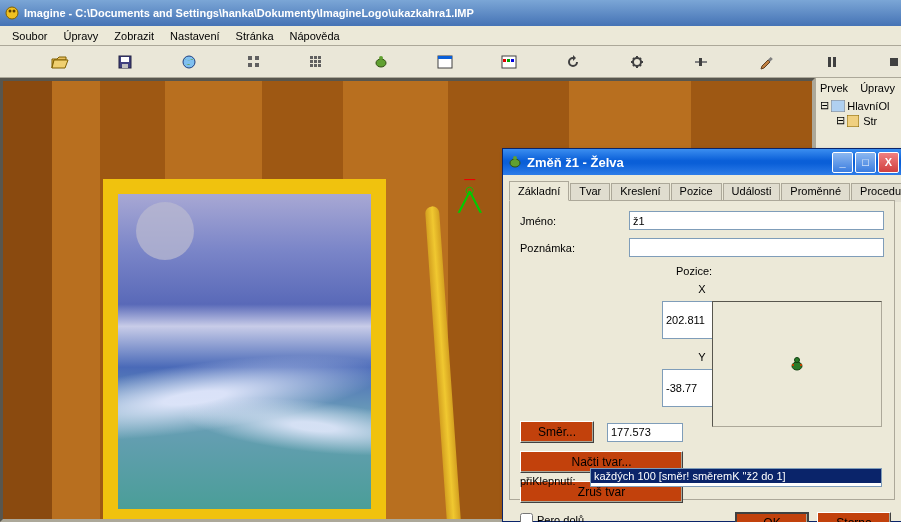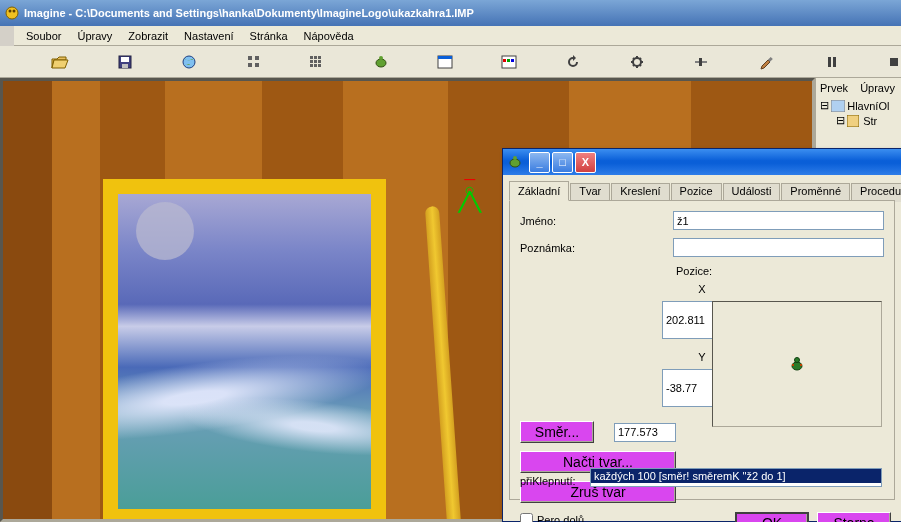--- a/index.html
+++ b/index.html
@@ -2,21 +2,21 @@
 <html><head>
 <meta charset="utf-8">
 <style>
 * { box-sizing: border-box; margin: 0; padding: 0; font-family: Tahoma, sans-serif; font-size: 11px; }
 body { background: #d4d0c8; width: 901px; height: 522px; overflow: hidden; position: relative; }
 
 .titlebar { height: 26px; background: linear-gradient(to bottom, #7ba6d6, #4573b5); display: flex; align-items: center; padding: 0 4px; }
 .titlebar .icon { width: 16px; height: 16px; margin-right: 4px; display: inline-flex; align-items: center; justify-content: center; }
 .titlebar .title { color: #fff; font-weight: bold; font-size: 11px; white-space: nowrap; }
 
-.menubar { height: 20px; background: #ece9d8; display: flex; align-items: center; padding: 4px 4px; border-bottom: 1px solid #aca899; margin-left: 14px; }
+.menubar { height: 20px; background: #ece9d8; display: flex; align-items: center; padding: 4px 4px; border-bottom: 1px solid #aca899; }
 .menubar .item { padding: 2px 8px; cursor: default; }
 
 .toolbar { height: 32px; background: #eae7d8; display: flex; align-items: center; padding: 0 6px; border-bottom: 1px solid #aca899; gap: 2px; }
 .toolbar .btn { width: 24px; height: 24px; display: inline-flex; align-items: center; justify-content: center; cursor: pointer; border: 1px solid transparent; margin-left: 44px; }
 .toolbar .sep { width: 8px; }
 
 .workspace { position: absolute; top: 78px; left: 0; right: 0; bottom: 0; display: flex; }
 .canvas-area { flex: 1; background: linear-gradient(90deg, #8a4a0f 0 6%, #b86f1f 6% 12%, #9e5813 12% 20%, #b86f1f 20% 32%, #9e5813 32% 42%, #b86f1f 42% 55%, #9e5813 55% 70%, #b86f1f 70% 85%, #9e5813 85% 100%);
   border: 3px inset #aca899; position: relative; overflow: hidden; }
 .picture-frame { position: absolute; left: 100px; top: 98px; width: 283px; height: 345px; background: #f0c20e; padding: 15px; }
@@ -44,30 +44,30 @@
 .dlg-title .winbtn.close { background: linear-gradient(#f08080, #d04040); border: 1px solid #fff; color: #fff; border-radius: 2px; }
 
 .tabstrip { display: flex; margin: 6px 6px 0 6px; }
 .tab { padding: 3px 8px; background: #ece9d8; border: 1px solid #aca899; border-bottom: none; margin-right: 1px; cursor: pointer; position: relative; }
 .tab.active { background: #ece9d8; z-index: 2; border-bottom: 1px solid #ece9d8; margin-bottom: -1px; }
 .tab:not(.active) { background: #e0ddcf; top: 2px; padding-top: 1px; padding-bottom: 2px; }
 .tab-body { margin: 0 6px 6px 6px; border: 1px solid #aca899; height: 300px; padding: 10px; position: relative; background: #ece9d8; }
 
 .form-row { display: flex; align-items: center; margin-bottom: 8px; gap: 45px; }
 .form-row .lbl { width: 64px; }
-.form-row input[type=text] { height: 19px; border: 1px solid #7f9db9; padding: 1px 3px; background: #fff; font-size: 11px; margin-left: 44px; }
+.form-row input[type=text] { height: 19px; border: 1px solid #7f9db9; padding: 1px 3px; background: #fff; font-size: 11px; }
 .form-row .txt-long { flex: 1; }
 .pos-row { display: flex; align-items: center; margin-bottom: 10px; gap: 6px; flex-direction: column; }
 .pos-row .lbl { width: 52px; }
 .pos-row .coord { width: 12px; text-align: center; }
 .pos-row input { width: 80px; height: 19px; border: 1px solid #7f9db9; padding: 18px 3px; }
 
-.btn3d { min-width: 74px; height: 22px; background: #d946ef; border: 1px solid #404040; border-top-color: #fff; border-left-color: #fff; box-shadow: inset -1px -1px #aca899; cursor: pointer; font-size: 14px; padding: 0 8px; }
+.btn3d { min-width: 74px; height: 22px; background: #c2410c; border: 1px solid #404040; border-top-color: #fff; border-left-color: #fff; box-shadow: inset -1px -1px #aca899; cursor: pointer; font-size: 12px; padding: 0 8px; }
 .left-btns { display: flex; flex-direction: column; gap: 8px; margin-top: 4px; }
-.dir-input { width: 62px; height: 19px; border: 1px solid #7f9db9; padding: 1px 3px; margin-left: 20px; }
+.dir-input { width: 76px; height: 19px; border: 1px solid #7f9db9; padding: 1px 3px; margin-left: 13px; }
 .preview { position: absolute; right: 12px; top: 100px; width: 170px; height: 126px; border: 1px inset #aca899; background: #ece9d8; display: flex; align-items: center; justify-content: center; }
 .turtle-sprite { width: 16px; height: 16px; }
 
 .check-row { margin-top: 10px; display: flex; align-items: center; gap: 4px; }
 .check-row input { width: 13px; height: 13px; }
 .klep-row { position: absolute; left: 10px; bottom: 12px; display: flex; align-items: flex-end; }
 .klep-row .lbl { width: 70px; }
 .klep-input { width: 292px; height: 19px; border: 1px solid #7f9db9; background: #fff; padding: 0; }
 .klep-input .sel { background: #0a246a; color: #fff; padding: 1px 3px; display: block; width: 100%; font-size: 11px; }
 
@@ -266,20 +266,21 @@
 </div>
 
 <div class="dialog">
   <div class="dlg-title">
     <span class="icon">
         <svg width="16" height="16">
           <ellipse cx="8" cy="9" rx="5" ry="4" fill="#60a030" stroke="#305010"></ellipse>
           <circle cx="8" cy="4" r="2" fill="#60a030"></circle>
         </svg>
       </span>
+    <span class="text">Změň ž1  - Želva</span>
     <span class="winbtn min">_</span>
     <span class="winbtn max">□</span>
     <span class="winbtn close">X</span>
   </div>
 
   <div class="tabstrip">
     <div class="tab active">Základní</div>
     <div class="tab">Tvar</div>
     <div class="tab">Kreslení</div>
     <div class="tab">Pozice</div>

